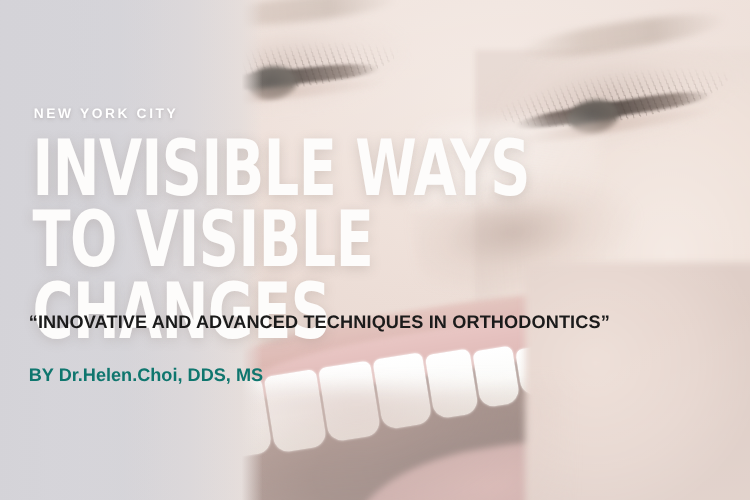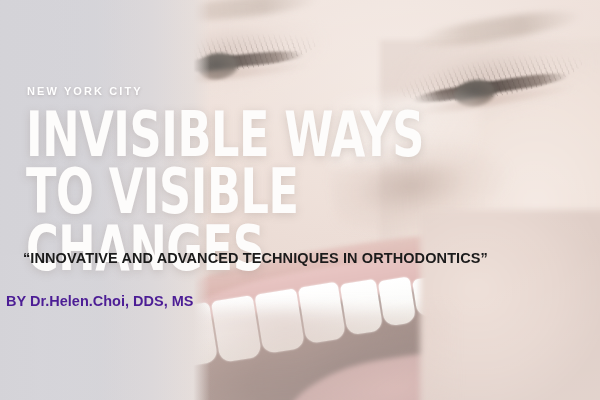--- a/index.html
+++ b/index.html
@@ -193,22 +193,22 @@
   .subtitle {
     position:absolute; left:23px; top:250px;
     color:#1b1b1b;
     font-size:14.5px;
     font-weight:bold;
     letter-spacing:.1px;
     white-space:nowrap;
   }
 
   .byline {
-    position:absolute; left:6px; top:291px;
-    color:#4c1d95;
+    position:absolute; left:23px; top:291px;
+    color:#0f766e;
     font-size:14.5px;
     font-weight:bold;
     line-height:20px;
     white-space:nowrap;
   }
   .byline span { display:block; }
 </style>
 </head>
 <body>
 

